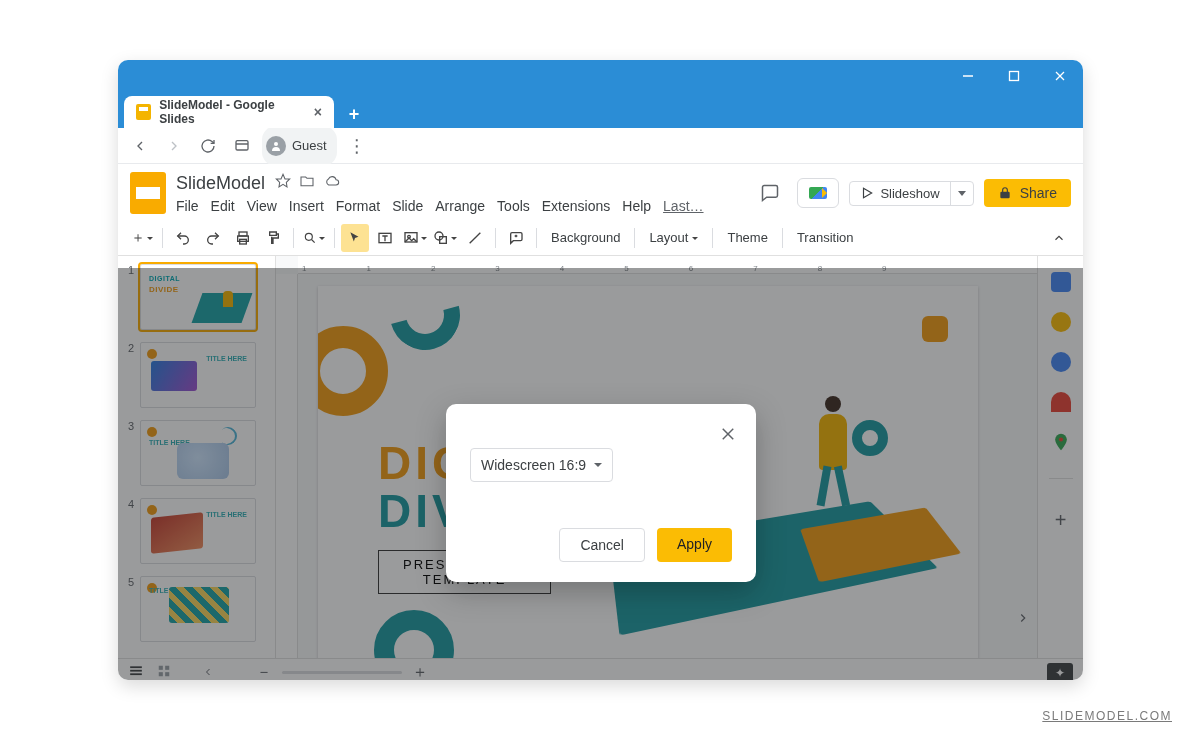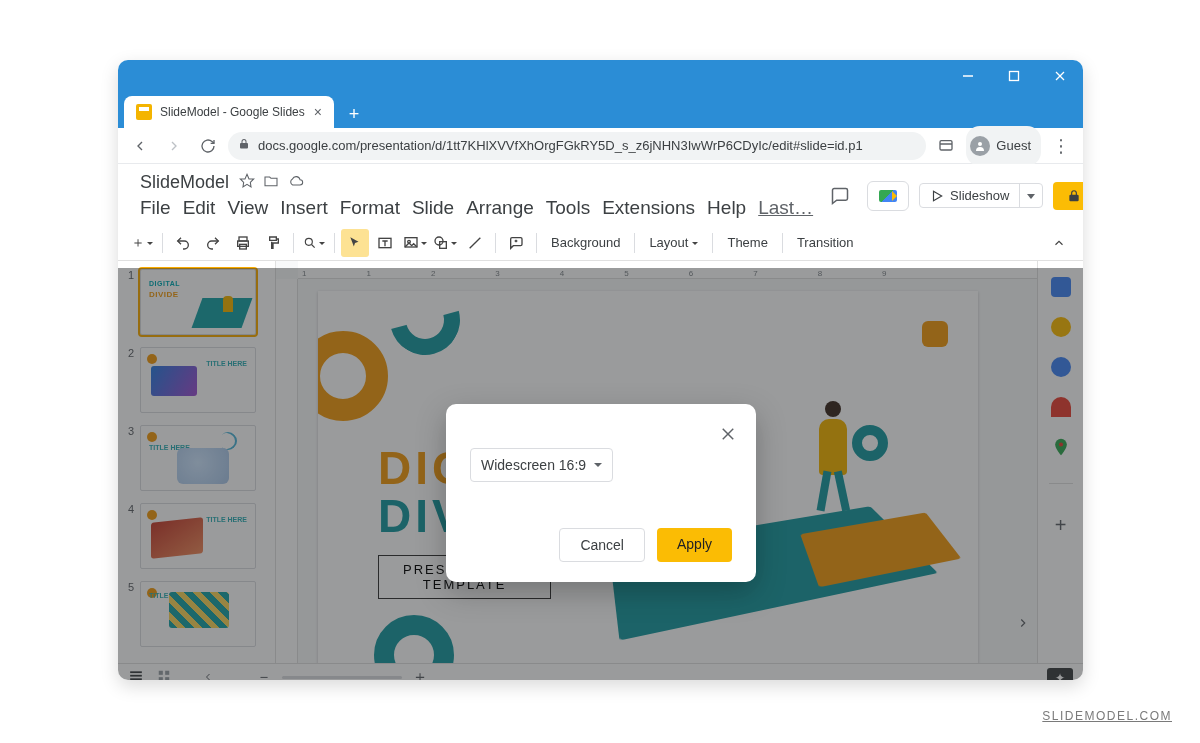--- a/index.html
+++ b/index.html
@@ -7,21 +7,21 @@
   .frame {
     position: absolute; left: 118px; top: 60px; width: 965px; height: 620px;
     border-radius: 10px; box-shadow: 0 6px 18px rgba(0,0,0,.15); overflow: hidden;
     background: #fff;
   }
   
   .winbar { height: 32px; background: #2b8dd6; display:flex; justify-content:flex-end; align-items:center; }
   .winbar .ctl { width: 46px; height:32px; display:flex; align-items:center; justify-content:center; color:#fff; font-size:12px; }
   .winbar .ctl svg { stroke:#fff; }
   
-  .tabstrip { height: 36px; background:#2b8dd6; display:flex; align-items:flex-end; padding: 0 6px; }
+  .tabstrip { height: 36px; background:#2b8dd6; display:flex; align-items:flex-end; padding: 0 6px; font-weight: bold; }
   .tab {
     height: 32px; background:#fff; border-radius: 8px 8px 0 0; display:flex; align-items:center;
     padding: 0 12px; gap:8px; width: 210px; font-size:12px; color:#3c4043; position:relative;
   }
   .tab .favicon { width:16px; height:16px; background:#f4b400; border-radius:2px; position:relative; }
   .tab .favicon::after { content:""; position:absolute; inset:3px 3px 3px 3px; border-top:4px solid #fff; }
   .tab .close { margin-left:auto; color:#5f6368; font-size:14px; line-height:1; }
   .newtab { width:28px; height:28px; display:flex; align-items:center; justify-content:center; color:#fff; margin-left:6px; font-size:18px; }
   
   .urlrow { height: 36px; background:#fff; display:flex; align-items:center; padding: 0 8px; gap:6px; border-bottom:1px solid #e8eaed; }
@@ -34,21 +34,21 @@
   .kebab { width:28px; height:28px; display:flex; align-items:center; justify-content:center; color:#5f6368; font-size:18px; }
   
   .app { position:relative; background:#fff; height: calc(100% - 32px - 36px - 36px); }
   .apphdr { display:flex; align-items:center; padding: 8px 12px 0 12px; gap:10px; }
   .slides-logo { width:36px; height:42px; background:#f9ab00; border-radius:3px; position:relative; }
   .slides-logo::after { content:""; position:absolute; left:6px; right:6px; top:15px; height:12px; background:#fff; }
   .titleblock { display:flex; flex-direction:column; gap:2px; }
   .titlerow { display:flex; align-items:center; gap:10px; }
   .doctitle { font-size:18px; color:#3c4043; }
   .titleicons { display:flex; gap:8px; color:#5f6368; }
-  .menurow { display:flex; gap:12px; font-size:19px; color:#3c4043; margin-top:2px; }
+  .menurow { display:flex; gap:12px; font-size:14px; color:#3c4043; margin-top:2px; }
   .menurow .lastedit { color:#5f6368; text-decoration:underline; }
   .hdrright { margin-left:auto; display:flex; align-items:center; gap:10px; }
   .iconbtn { width:34px; height:34px; border-radius:50%; display:flex; align-items:center; justify-content:center; color:#5f6368; }
   .meet { width:42px; height:30px; border:1px solid #dadce0; border-radius:6px; display:flex; align-items:center; justify-content:center; }
   .meet .cam { width:18px; height:12px; background:linear-gradient(135deg,#34a853 0 50%,#4285f4 50% 100%); border-radius:2px; position:relative; }
   .meet .cam::after{content:"";position:absolute;right:-5px;top:1px;border:5px solid transparent;border-left-color:#fbbc04;}
   .slideshow-split { display:flex; border:1px solid #dadce0; border-radius:4px; overflow:hidden; }
   .slideshow-split .main { display:flex; align-items:center; gap:6px; padding:4px 10px; font-size:13px; color:#3c4043; }
   .slideshow-split .dd { display:flex; align-items:center; padding:0 6px; border-left:1px solid #dadce0; color:#5f6368; }
   .sharebtn { background:#fbbc04; border-radius:4px; padding:6px 14px; display:flex; align-items:center; gap:8px; font-size:14px; color:#3c4043; font-weight:500; }
@@ -173,26 +173,20 @@
         <svg width="16" height="16" viewBox="0 0 24 24" fill="none" stroke="#bdc1c6" stroke-width="2">
           <polyline points="9 18 15 12 9 6"></polyline>
         </svg>
       </div>
     <div class="navicon">
         <svg width="16" height="16" viewBox="0 0 24 24" fill="none" stroke="#5f6368" stroke-width="2">
           <path d="M21 12a9 9 0 1 1-3-6.7L21 8"></path>
           <polyline points="21 3 21 8 16 8"></polyline>
         </svg>
       </div>
-    <div class="urlbox">
-      <span class="lock"><svg width="12" height="12" viewBox="0 0 24 24" fill="#5f6368">
-            <path d="M12 2a5 5 0 0 0-5 5v3H6a2 2 0 0 0-2 2v7a2 2 0 0 0 2 2h12a2 2 0 0 0 2-2v-7a2 2 0 0 0-2-2h-1V7a5 5 0 0 0-5-5zm-3 5a3 3 0 1 1 6 0v3H9z"></path>
-          </svg></span>
-      <span>docs.google.com/presentation/d/1tt7KHlXVVfXhOrgFGkRY5D_s_z6jNHN3IwWrP6CDyIc/edit#slide=id.p1</span>
-    </div>
     <div class="navicon">
         <svg width="16" height="16" viewBox="0 0 24 24" fill="none" stroke="#5f6368" stroke-width="2">
           <rect x="3" y="4" width="18" height="14" rx="2"></rect>
           <line x1="3" y1="9" x2="21" y2="9"></line>
         </svg>
       </div>
     <div class="guestchip">
       <span class="avatar-circle">
           <svg width="12" height="12" viewBox="0 0 24 24">
             <circle cx="12" cy="8" r="4"></circle>

